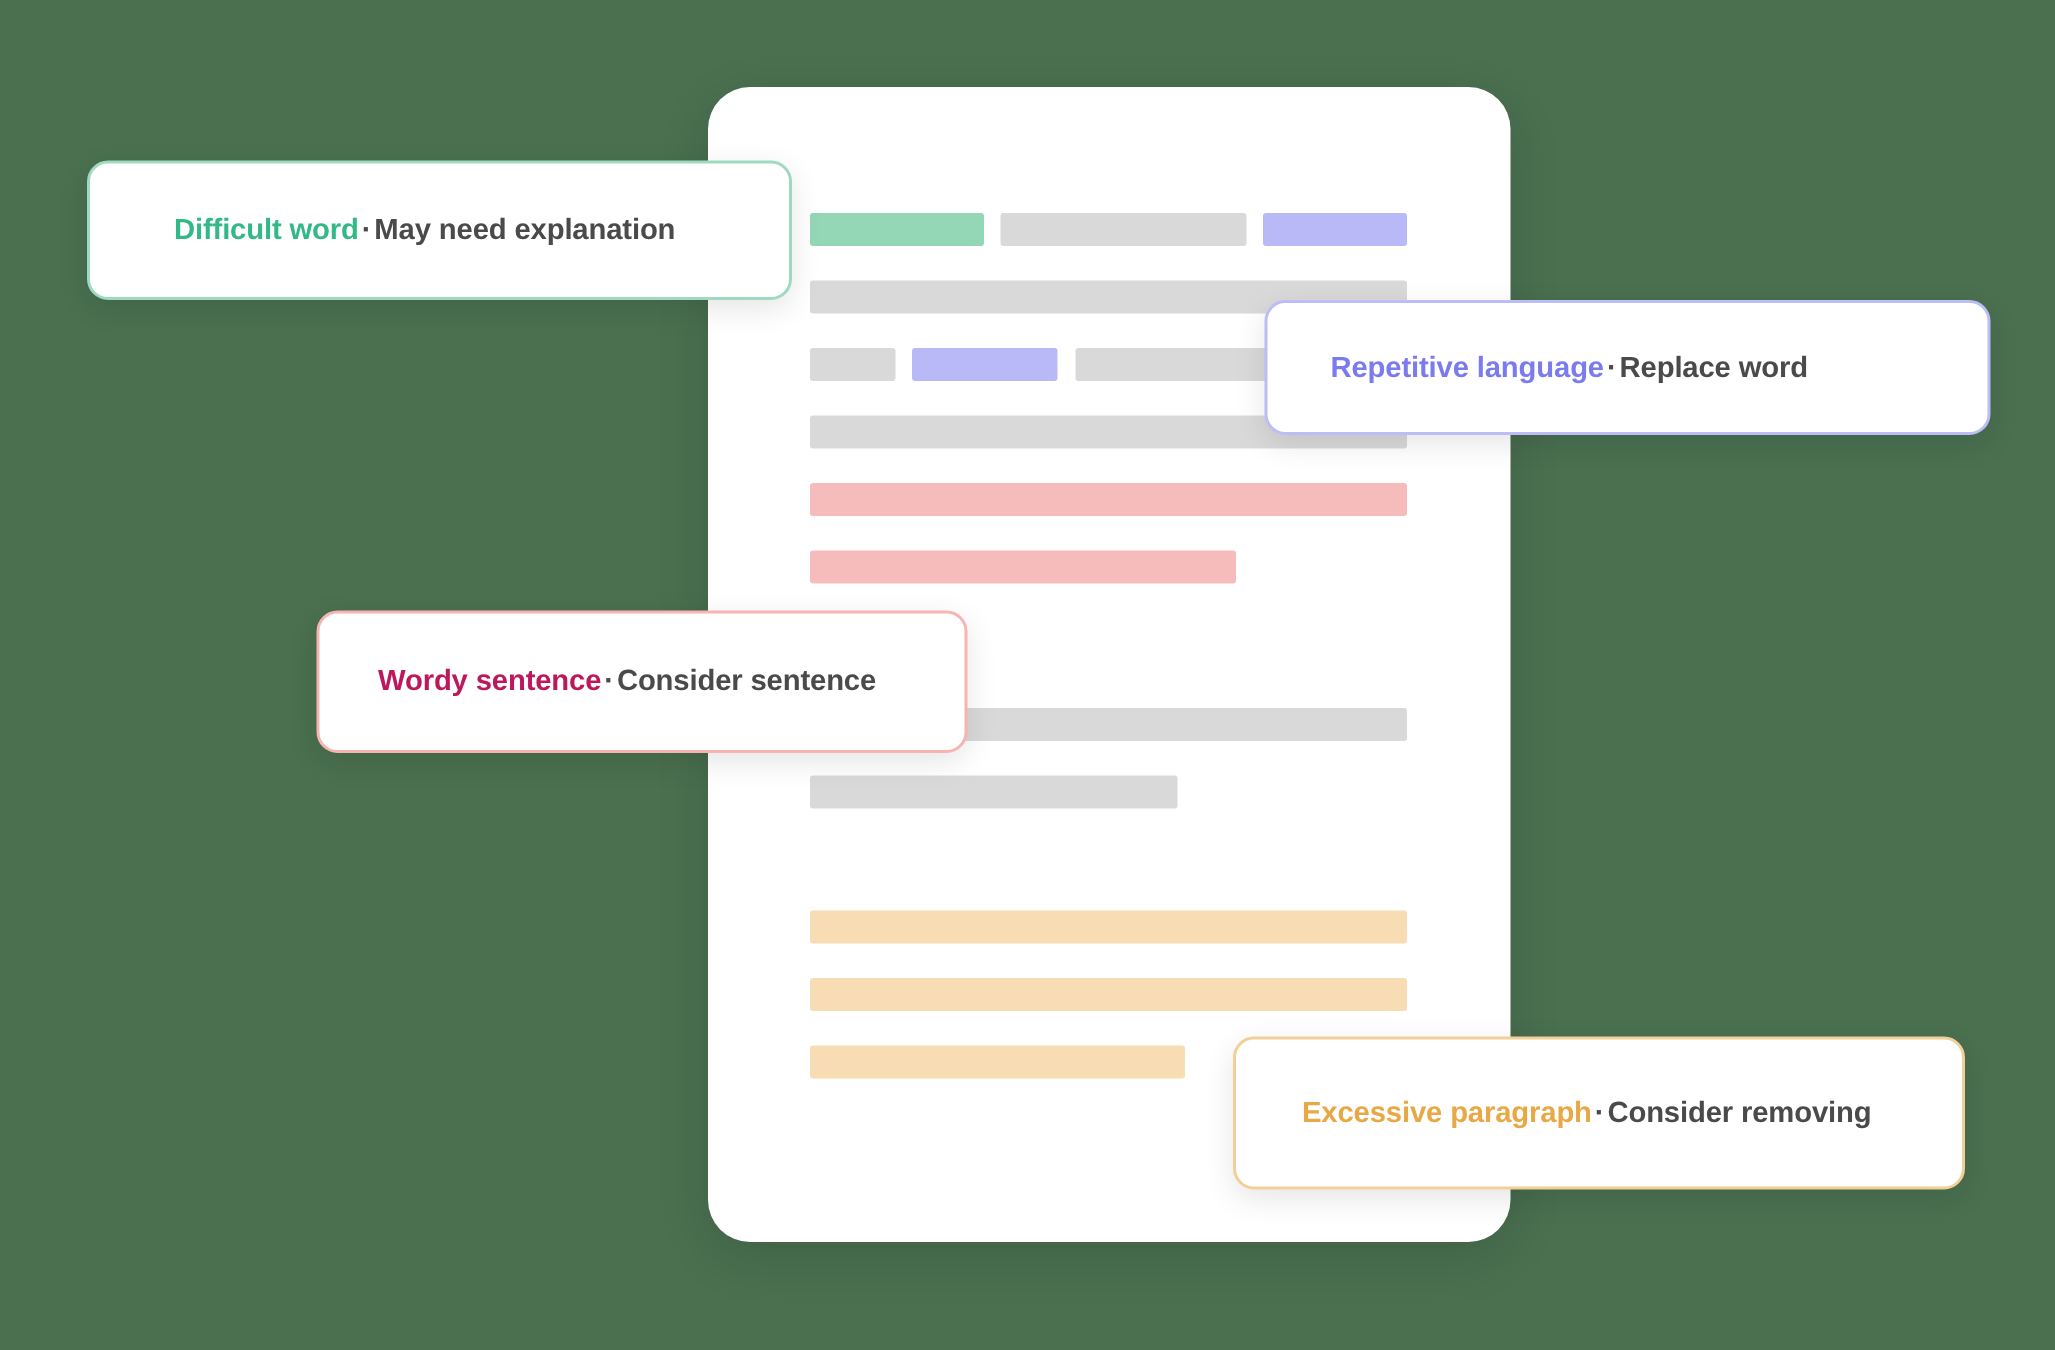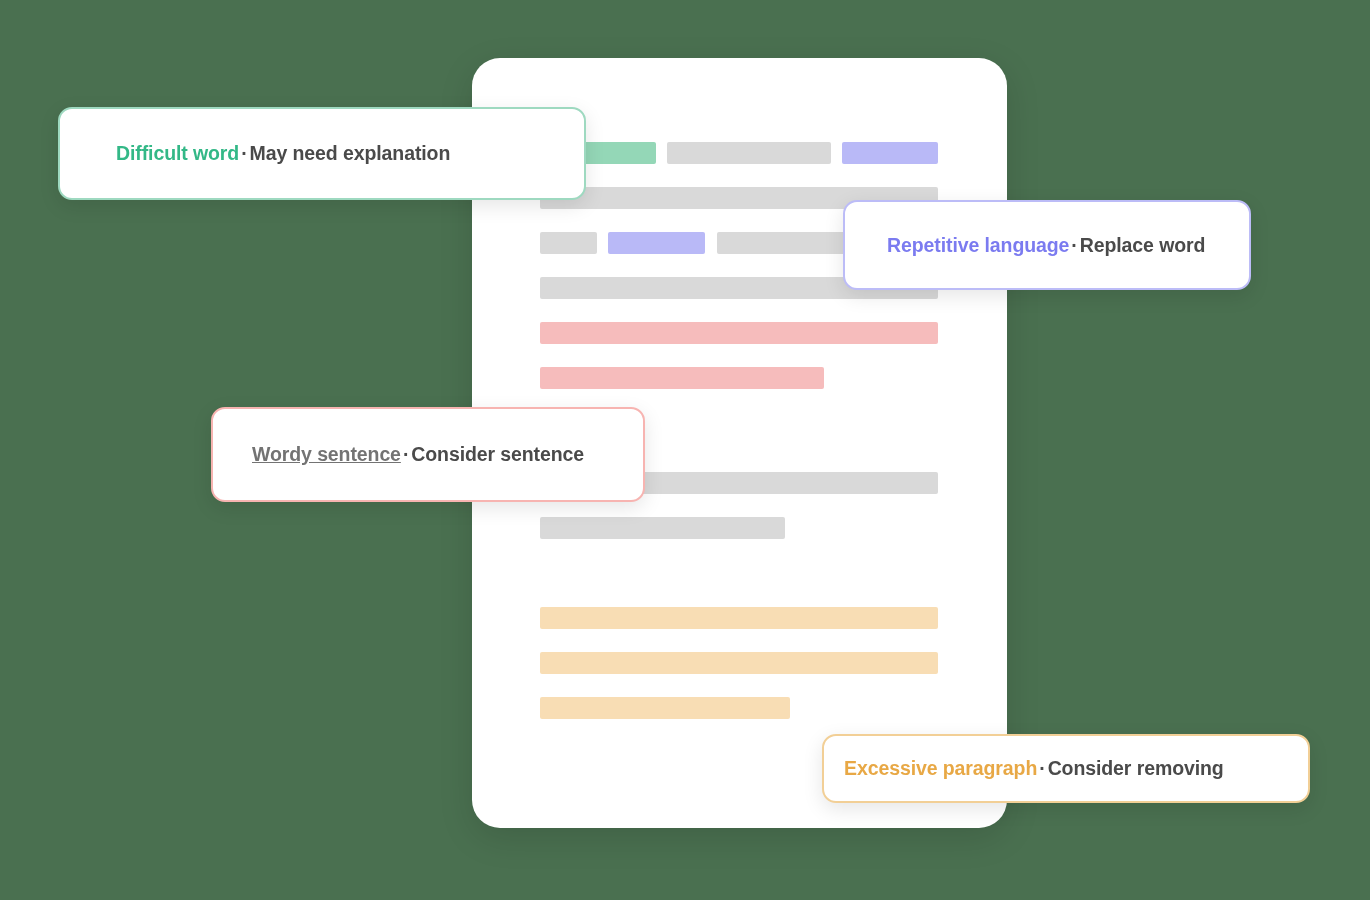--- a/index.html
+++ b/index.html
@@ -68,45 +68,44 @@
   }
   .callout-sep {
     color: #4a4a4a;
     font-weight: 700;
     padding: 0 2px;
   }
 
   #callout-difficult-word {
     left: 58px;
     top: 107px;
-    width: 528px;
+    width: 470px;
     height: 93px;
     padding-left: 56px;
   }
   #callout-repetitive-language {
     left: 843px;
     top: 200px;
-    width: 408px;
+    width: 484px;
     height: 90px;
     padding-left: 42px;
   }
   #callout-wordy-sentence {
     left: 211px;
     top: 407px;
     width: 434px;
     height: 95px;
     padding-left: 39px;
   }
   #callout-excessive-paragraph {
     left: 822px;
     top: 691px;
     width: 488px;
-    height: 69px;
-    padding-left: 20px;
-    margin-top: 43px;
+    height: 102px;
+    padding-left: 44px;
   }
 </style>
 </head>
 <body style="background: rgb(74, 112, 80);">
 
 <div id="stage">
 
   <div id="document-card">
     <div class="doc-lines" id="doc-lines">
         <div class="line" style="left: 68px; top: 84px; width: 116px; background: rgb(148, 215, 183);"></div>
@@ -134,21 +133,21 @@
   </div>
 
   <div class="callout" id="callout-repetitive-language" style="border-color: rgb(188, 188, 247);">
     <div class="callout-text">
       <span class="callout-accent" style="color: rgb(123, 123, 240);">Repetitive language</span><span class="callout-sep">·</span><span>Replace word</span>
     </div>
   </div>
 
   <div class="callout" id="callout-wordy-sentence" style="border-color: rgb(247, 180, 177);">
     <div class="callout-text">
-      <span class="callout-accent" style="color: #737373; text-decoration: underline;">Wordy sentence</span><span class="callout-sep">·</span><span>Consider sentence</span>
+      <span class="callout-accent" style="color: #be185d;">Wordy sentence</span><span class="callout-sep">·</span><span>Consider sentence</span>
     </div>
   </div>
 
   <div class="callout" id="callout-excessive-paragraph" style="border-color: rgb(242, 207, 150);">
     <div class="callout-text">
       <span class="callout-accent" style="color: rgb(232, 168, 69);">Excessive paragraph</span><span class="callout-sep">·</span><span>Consider removing</span>
     </div>
   </div>
 
 </div>

